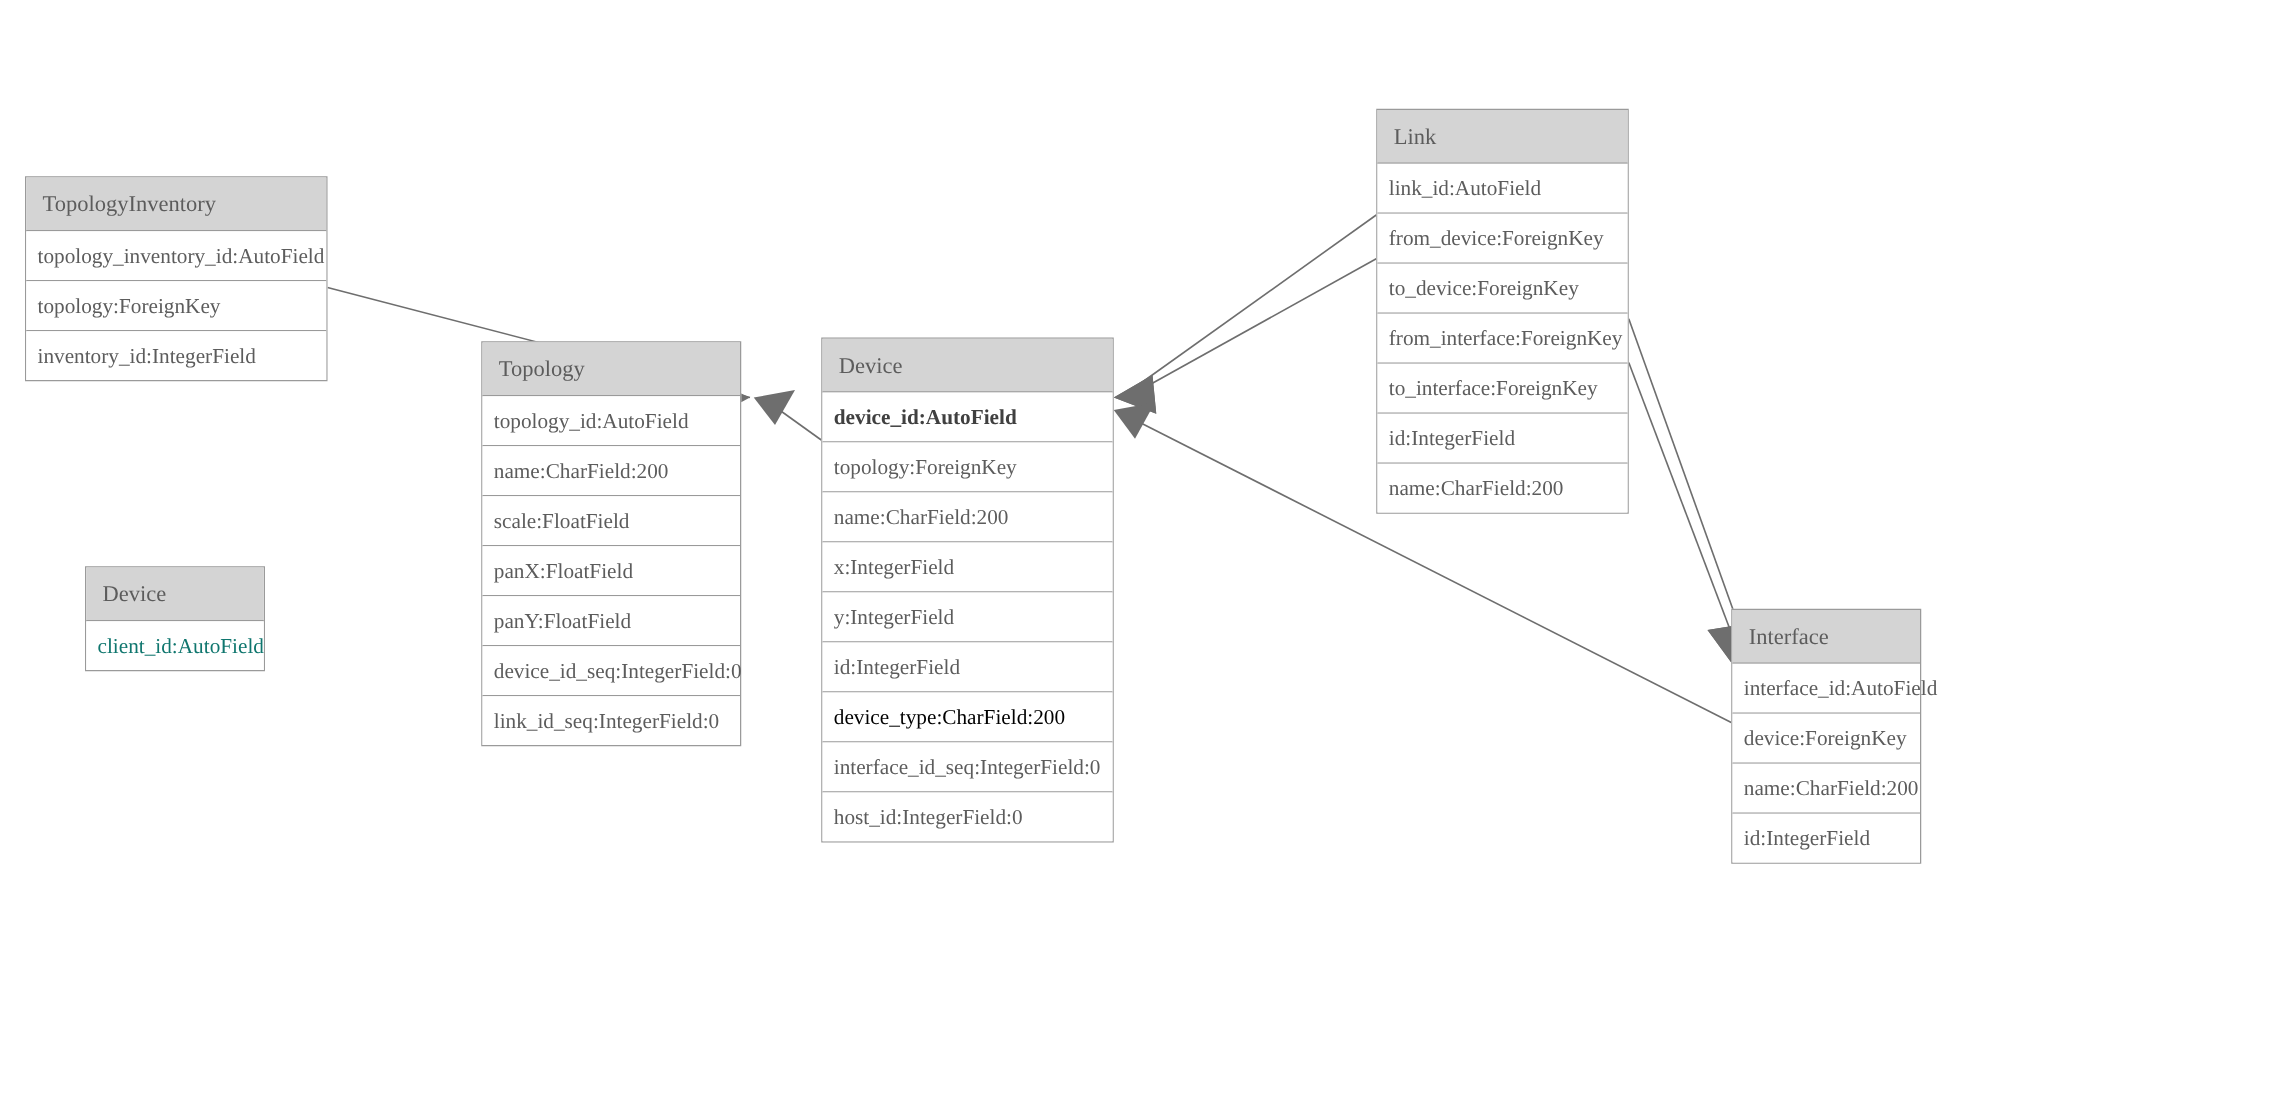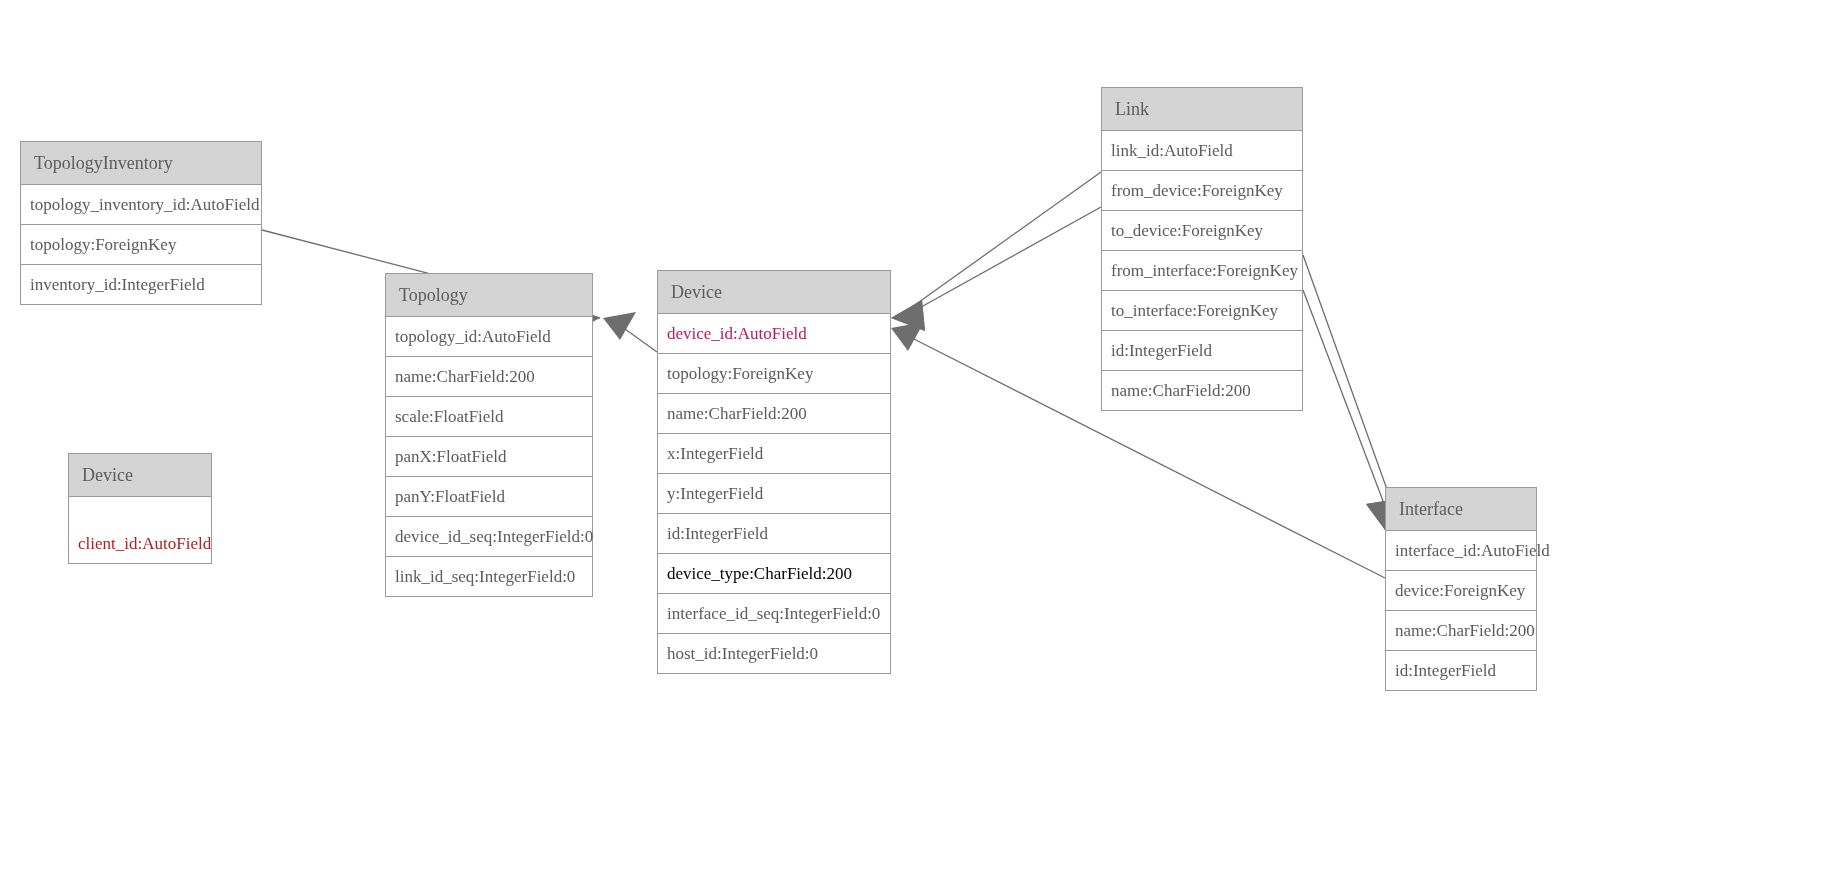--- a/index.html
+++ b/index.html
@@ -94,35 +94,35 @@
 
   <div id="entities-layer">
       <div class="entity" style="left: 20px; top: 141px; width: 242px; border-color: rgb(154, 154, 154);">
         <div class="entity-title" style="background: rgb(212, 212, 212); color: rgb(92, 92, 92); border-bottom-color: rgb(154, 154, 154);">TopologyInventory</div>
         <div class="entity-field" style="color: rgb(92, 92, 92); border-bottom-color: rgb(154, 154, 154);">topology_inventory_id:AutoField</div>
         <div class="entity-field" style="color: rgb(92, 92, 92); border-bottom-color: rgb(154, 154, 154);">topology:ForeignKey</div>
         <div class="entity-field" style="color: rgb(92, 92, 92); border-bottom-color: rgb(154, 154, 154);">inventory_id:IntegerField</div>
       </div>
       <div class="entity" style="left: 68px; top: 453px; width: 144px; border-color: rgb(154, 154, 154);">
         <div class="entity-title" style="background: rgb(212, 212, 212); color: rgb(92, 92, 92); border-bottom-color: rgb(154, 154, 154);">Device</div>
-        <div class="entity-field" style="color: #b91c1c; border-bottom-color: rgb(154, 154, 154); margin-top: 27px;">client_id:AutoField</div>
+        <div class="entity-field" style="color: #0f766e; border-bottom-color: rgb(154, 154, 154);">client_id:AutoField</div>
       </div>
       <div class="entity" style="left: 385px; top: 273px; width: 208px; border-color: rgb(154, 154, 154);">
         <div class="entity-title" style="background: rgb(212, 212, 212); color: rgb(92, 92, 92); border-bottom-color: rgb(154, 154, 154);">Topology</div>
         <div class="entity-field" style="color: rgb(92, 92, 92); border-bottom-color: rgb(154, 154, 154);">topology_id:AutoField</div>
         <div class="entity-field" style="color: rgb(92, 92, 92); border-bottom-color: rgb(154, 154, 154);">name:CharField:200</div>
         <div class="entity-field" style="color: rgb(92, 92, 92); border-bottom-color: rgb(154, 154, 154);">scale:FloatField</div>
         <div class="entity-field" style="color: rgb(92, 92, 92); border-bottom-color: rgb(154, 154, 154);">panX:FloatField</div>
         <div class="entity-field" style="color: rgb(92, 92, 92); border-bottom-color: rgb(154, 154, 154);">panY:FloatField</div>
         <div class="entity-field" style="color: rgb(92, 92, 92); border-bottom-color: rgb(154, 154, 154);">device_id_seq:IntegerField:0</div>
         <div class="entity-field" style="color: rgb(92, 92, 92); border-bottom-color: rgb(154, 154, 154);">link_id_seq:IntegerField:0</div>
       </div>
       <div class="entity" style="left: 657px; top: 270px; width: 234px; border-color: rgb(154, 154, 154);">
         <div class="entity-title" style="background: rgb(212, 212, 212); color: rgb(92, 92, 92); border-bottom-color: rgb(154, 154, 154);">Device</div>
-        <div class="entity-field" style="color: #be185d; border-bottom-color: rgb(154, 154, 154);">device_id:AutoField</div>
+        <div class="entity-field" style="color: #404040; border-bottom-color: rgb(154, 154, 154); font-weight: bold;">device_id:AutoField</div>
         <div class="entity-field" style="color: rgb(92, 92, 92); border-bottom-color: rgb(154, 154, 154);">topology:ForeignKey</div>
         <div class="entity-field" style="color: rgb(92, 92, 92); border-bottom-color: rgb(154, 154, 154);">name:CharField:200</div>
         <div class="entity-field" style="color: rgb(92, 92, 92); border-bottom-color: rgb(154, 154, 154);">x:IntegerField</div>
         <div class="entity-field" style="color: rgb(92, 92, 92); border-bottom-color: rgb(154, 154, 154);">y:IntegerField</div>
         <div class="entity-field" style="color: rgb(92, 92, 92); border-bottom-color: rgb(154, 154, 154);">id:IntegerField</div>
         <div class="entity-field" style="color: #000000; border-bottom-color: rgb(154, 154, 154);">device_type:CharField:200</div>
         <div class="entity-field" style="color: rgb(92, 92, 92); border-bottom-color: rgb(154, 154, 154);">interface_id_seq:IntegerField:0</div>
         <div class="entity-field" style="color: rgb(92, 92, 92); border-bottom-color: rgb(154, 154, 154);">host_id:IntegerField:0</div>
       </div>
       <div class="entity" style="left: 1101px; top: 87px; width: 202px; border-color: rgb(154, 154, 154);">

